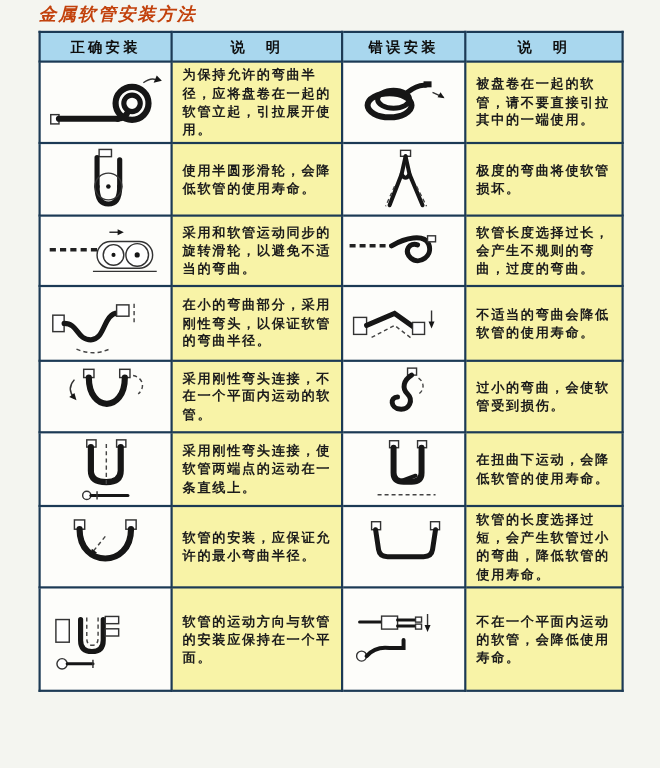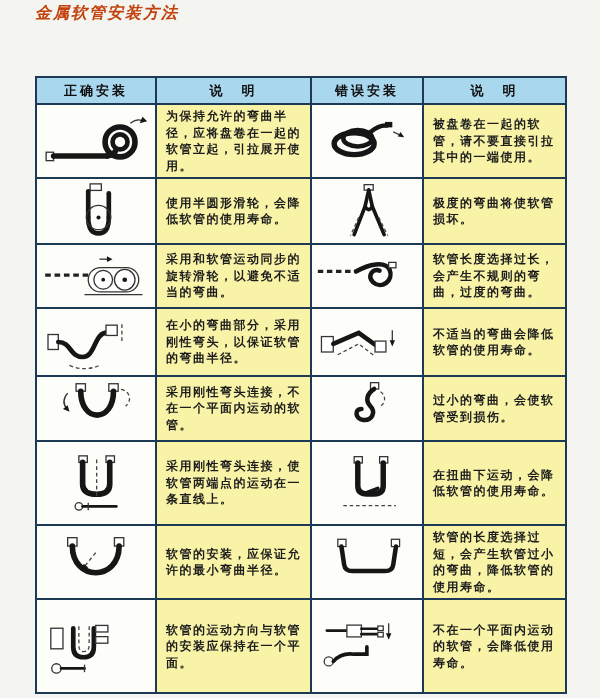--- a/index.html
+++ b/index.html
@@ -22,21 +22,20 @@
     position:absolute;left:35px;top:3px;
     font-family:Liberation Sans, sans-serif;
     font-style:italic;font-weight:bold;
     font-size:16px;letter-spacing:2px;color:#c2410c;text-align:right;
   }
   table.install{
     position:absolute;left:35px;top:28px;width:530px;
     border-collapse:collapse;table-layout:fixed;
     border:2px solid var(--grid);
     background:var(--cell-bg);
-    margin-top:48px;
   }
   col.c1{width:120px}col.c2{width:155px}col.c3{width:112px}col.c4{width:143px}
   th{
     background:var(--header-bg);
     border:2px solid var(--grid);
     height:27px;font-size:13px;font-weight:bold;
     letter-spacing:3px;color:#0e0e0e;text-align:center;
   }
   td{border:2px solid var(--grid);vertical-align:middle;}
   td.img{background:var(--cell-bg);text-align:center;padding:2px;}
@@ -195,21 +194,21 @@
         <td class="img">
           <svg viewBox="0 0 112 62">
             <rect x="60" y="2" width="9" height="7" class="thinf"></rect>
             <path d="M64,9 C56,14 54,22 60,28 C66,34 62,44 52,43 C43,42 42,31 50,31" class="hose5"></path>
             <path d="M71,12 C77,16 77,24 71,28" class="dash"></path>
           </svg>
         </td>
         <td class="txt">过小的弯曲，会使软管受到损伤。</td>
       </tr>
 
-      <tr style="height:84px">
+      <tr style="height:67px">
         <td class="img">
           <svg viewBox="0 0 116 62">
             <rect x="40" y="2" width="9" height="7" class="thinf"></rect>
             <rect x="69" y="2" width="9" height="7" class="thinf"></rect>
             <path d="M44,9 L44,32 Q44,43 59,43 Q73,43 73,32 L73,9" class="hose6"></path>
             <line x1="59" y1="6" x2="59" y2="46" class="dash"></line>
             <circle cx="40" cy="56" r="4" class="thinf"></circle>
             <line x1="44" y1="56" x2="80" y2="56" class="hose3"></line>
             <line x1="50" y1="52" x2="50" y2="60" class="thin"></line>
           </svg>

